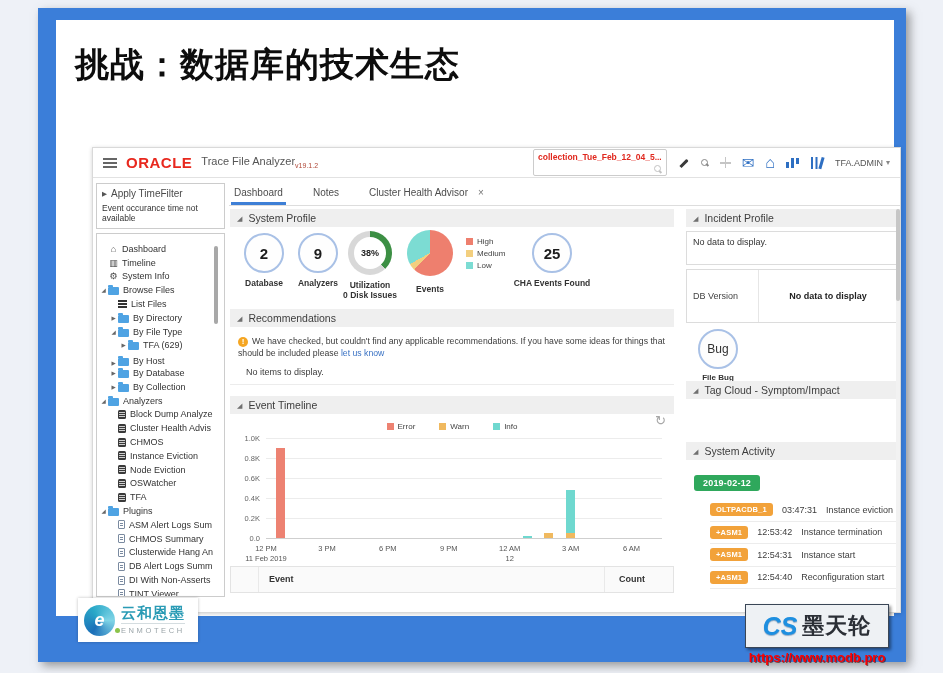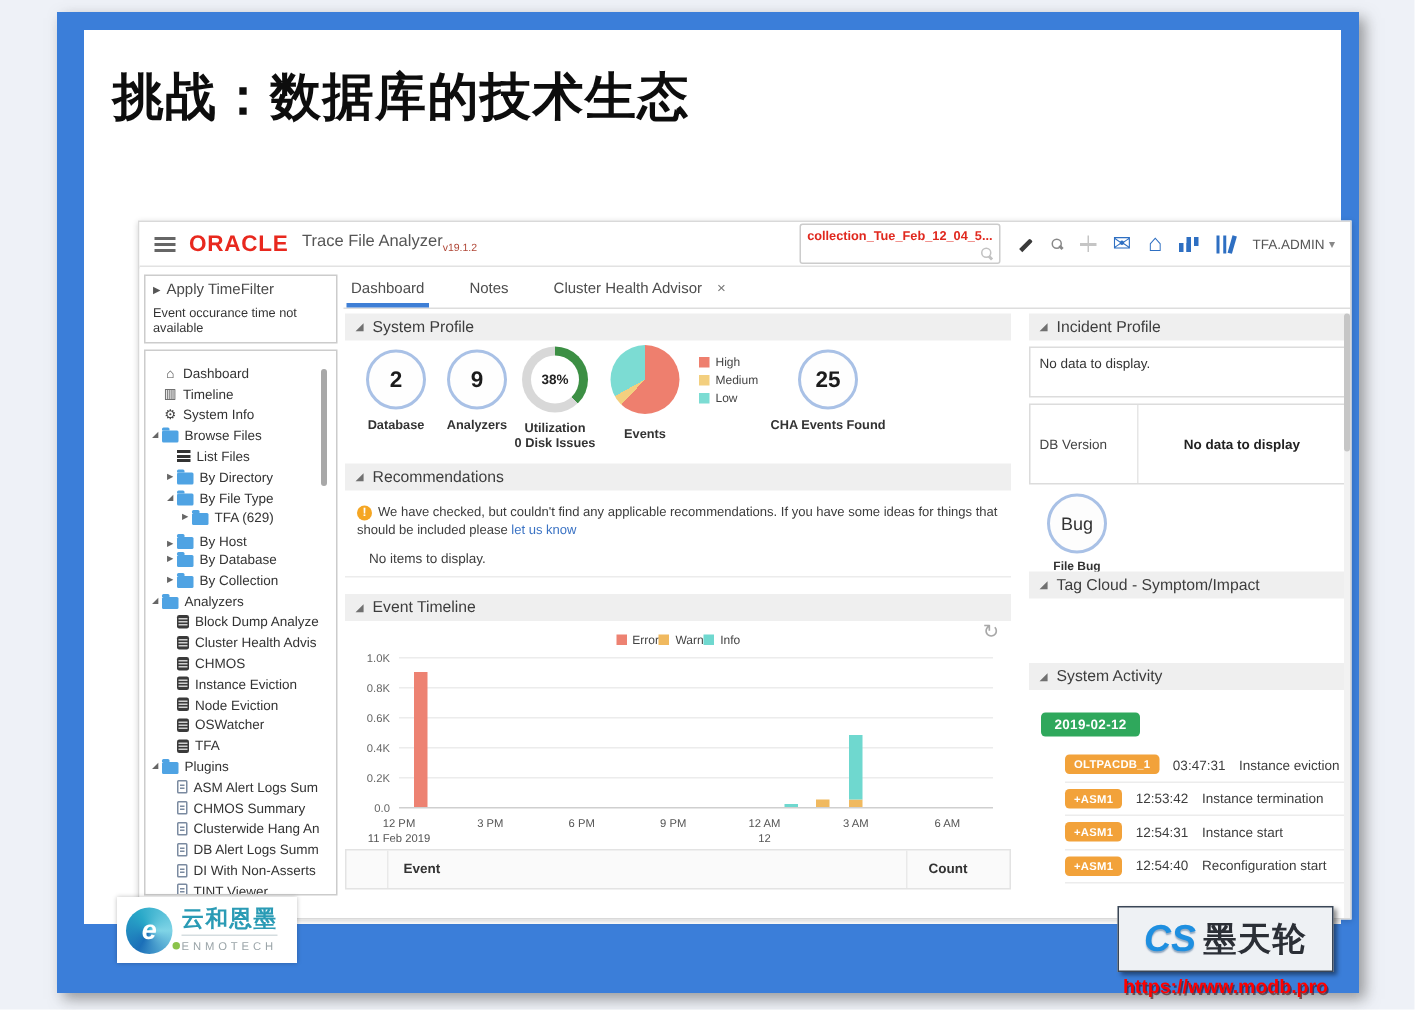--- a/index.html
+++ b/index.html
@@ -94,21 +94,21 @@
   .legend-sq { width:7px; height:7px; flex:none; }
 
   
   .warn-ico { display:inline-block; width:10px; height:10px; border-radius:50%; background:#f5a623; color:#fff; font-size:8px; font-weight:bold; text-align:center; line-height:10px; margin-right:4px; }
   .rec-text { font-size:8.7px; color:#3c3c3c; line-height:12px; }
   .link { color:#3b73c4; }
   .rec-empty { font-size:9px; color:#3c3c3c; }
   .divider { border-bottom:1px solid #ececec; }
 
   
-  .tl-legend-row { position:absolute; top:210px; left:0; right:0; height:14px; display:flex; justify-content:center; gap:0; align-items:center; }
+  .tl-legend-row { position:absolute; top:210px; left:0; right:0; height:14px; display:flex; justify-content:center; gap:24px; align-items:center; }
   .refresh { position:absolute; right:8px; top:204px; font-size:13px; color:#a8a8a8; }
   #chart { position:absolute; top:226px; left:0; width:444px; height:132px; }
   .gridline { position:absolute; height:1px; background:#ececec; }
   .gridline.base { background:#cfcfcf; }
   .ytick { position:absolute; width:30px; text-align:right; font-size:7.5px; color:#666; }
   .xtick { position:absolute; font-size:7.5px; color:#555; text-align:center; width:60px; }
   .bar { position:absolute; width:9px; }
 
   
   .tbl { position:absolute; top:357px; left:0; right:0; height:27px; background:#fafafa; border:1px solid #e3e3e3; font-size:9px; font-weight:bold; color:#333; }

